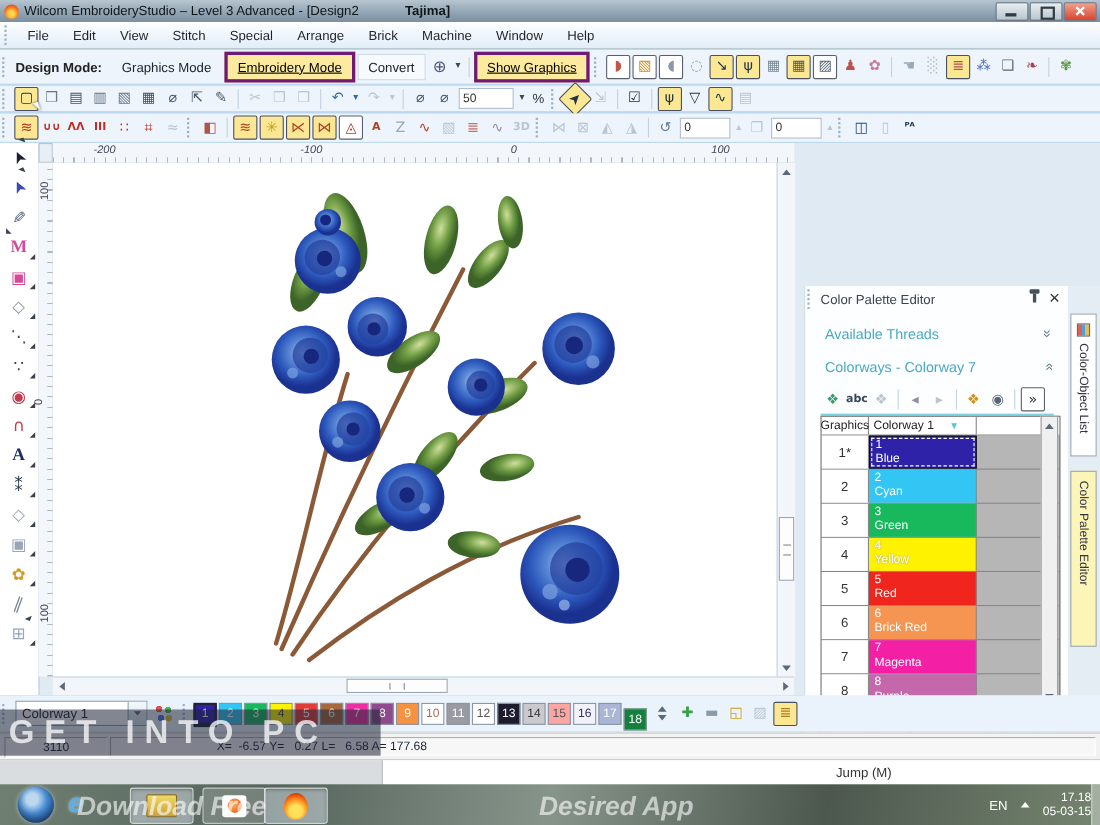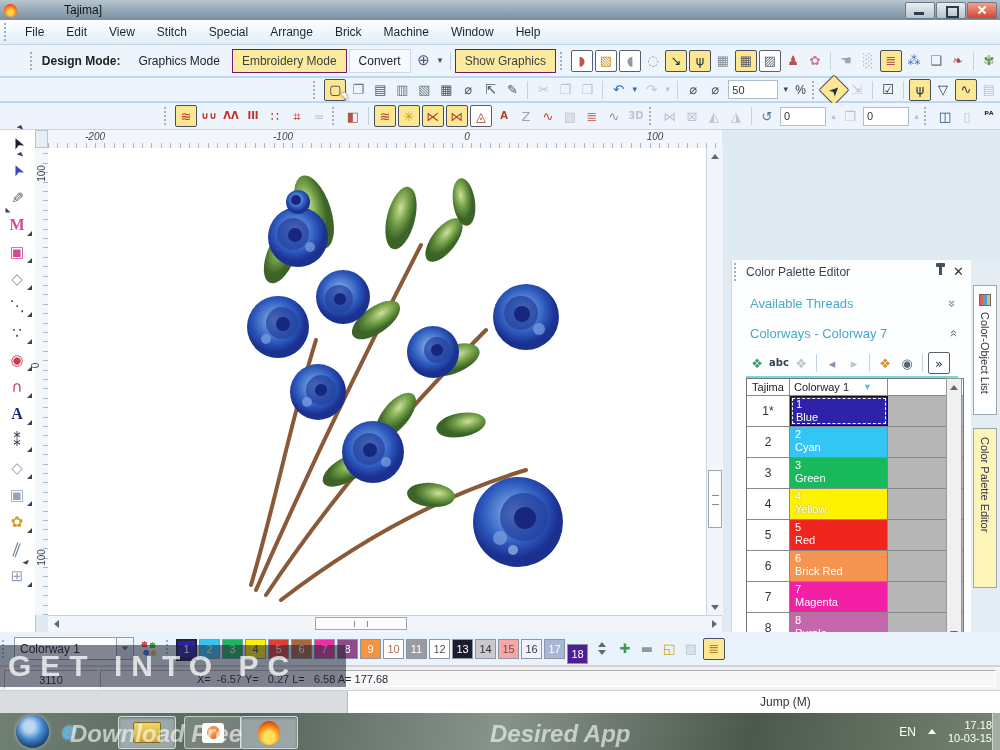--- a/index.html
+++ b/index.html
@@ -8,46 +8,46 @@
        background:#8a9a8a;}
   .abs{position:absolute;}
 
   
   #titlebar{left:0;top:0;width:1000px;height:20px;
     background:linear-gradient(#b7c5cf,#8fa3b2 60%,#7b8fa0);border-bottom:1px solid #5c6f7e;
     display:flex;align-items:center;}
   #titlebar .flame{width:13px;height:13px;margin:0 5px 0 4px;border-radius:50% 50% 45% 45%;
     background:radial-gradient(circle at 50% 65%,#ffd24a 0 25%,#ff7a1a 55%,#d83a10 85%);}
   #titlebar .t1{font-size:12px;color:#10151a;}
-  #titlebar .t2{font-size:12px;color:#10151a;margin-left:42px;}
+  #titlebar .t2{font-size:12px;color:#10151a;margin-left:42px;font-weight:bold;}
   .winbtns{position:absolute;right:3px;top:2px;display:flex;gap:1px;}
   .wbtn{width:28px;height:15px;border:1px solid #6a7a88;border-radius:2px;
     background:linear-gradient(#e8eef2,#b8c4cc);position:relative;}
   .wbtn.close{background:linear-gradient(#f2a08e,#d8442e);}
   .wbtn .bar{position:absolute;left:8px;bottom:3px;width:10px;height:3px;background:#303a44;}
   .wbtn .box{position:absolute;left:9px;top:3px;width:9px;height:8px;border:2px solid #303a44;}
   .wbtn .x1,.wbtn .x2{position:absolute;left:13px;top:2px;width:2px;height:10px;background:#fff;}
   .wbtn .x1{transform:rotate(45deg);} .wbtn .x2{transform:rotate(-45deg);}
 
   
   #menubar{left:0;top:20px;width:1000px;height:25px;
     background:linear-gradient(#fdfeff,#e2edf8);border-bottom:1px solid #c3d5e5;
     display:flex;align-items:center;padding-left:2px;box-sizing:border-box;}
   .menu-item{padding:3px 11px;color:#1a2430;}
   .grip{width:4px;height:18px;border-left:2px dotted #9ab0c4;margin:0 4px 0 2px;flex:0 0 auto;}
 
   
-  .tbar{background:#edf4fb;border-bottom:2px solid #bcd9ef;display:flex;align-items:center;box-sizing:border-box;justify-content:flex-end;}
+  .tbar{background:#edf4fb;border-bottom:2px solid #bcd9ef;display:flex;align-items:center;box-sizing:border-box;}
   #modebar{left:0;top:45px;width:1000px;height:33px;}
   #tb2{left:0;top:78px;width:1000px;height:25px;}
   #tb3{left:0;top:103px;width:1000px;height:27px;border-bottom:1px solid #bcd9ef;}
   .modelabel{font-weight:bold;color:#222;margin:0 8px 0 2px;}
   .modebtn{padding:4px 9px;margin-right:2px;color:#223;background:transparent;border:1px solid transparent;}
   .modebtn.lite{border:1px solid #cdd9e4;background:#f6fafd;}
-  .modebtn.yellow{background:#fceb9e;border:1px solid #701a75;color:#404040;}
+  .modebtn.yellow{background:#fceb9e;border:3px solid #701a75;color:#000000;text-decoration:underline;}
   .ic{display:inline-flex;align-items:center;justify-content:center;width:20px;height:20px;
       font-size:13px;line-height:1;margin:1px;border-radius:2px;color:#3a4a5a;flex:0 0 auto;
       font-family:"DejaVu Sans",sans-serif;}
   .ic.brd{border:1px solid #5a5f6e;background:#fff;}
   .ic.ysel{background:#fce793;border:1px solid #4a4f62;}
   .ic.dis{color:#b9c6d2 !important;}
   .ic.txt{font-size:10px;font-weight:bold;}
   .ic.nar{width:9px;font-size:9px;}
   .ic.cursor{position:relative;}
   .ic.cursor::after{content:'';position:absolute;right:-2px;bottom:-2px;width:0;height:0;
@@ -183,20 +183,21 @@
   #wmbanner{left:0;top:645px;width:346px;height:42px;background:rgba(30,34,52,.55);
      color:rgba(255,255,255,.75);font-size:30px;font-weight:bold;letter-spacing:9px;
      display:flex;align-items:center;padding-left:8px;box-sizing:border-box;overflow:hidden;pointer-events:none;z-index:50;}
   .wmdl{position:absolute;top:720px;color:rgba(255,255,255,.6);font-size:24px;font-weight:bold;font-style:italic;z-index:60;pointer-events:none;}
 </style>
 </head>
 <body>
 
 <div id="titlebar" class="abs">
   <div class="flame"></div>
+  <span class="t1">Wilcom EmbroideryStudio – Level 3 Advanced - [Design2</span>
   <span class="t2">Tajima]</span>
   <div class="winbtns">
     <div class="wbtn">
         <div class="bar"></div>
       </div>
     <div class="wbtn">
         <div class="box"></div>
       </div>
     <div class="wbtn close">
         <div class="x1"></div>
@@ -514,21 +515,21 @@
         <span class="ic dis">▸</span>
         <span class="tsep"></span>
         <span class="ic" style="color: rgb(208, 144, 32);">❖</span>
         <span class="ic" style="color: rgb(85, 102, 119);">◉</span>
         <span class="tsep"></span>
         <span class="ic brd" style="color: rgb(34, 51, 68);">»</span>
       </div>
 
     <div id="ttable">
       <div class="thead">
-        <div class="c1">Tajima</div>
+        <div class="c1">Graphics</div>
         <div class="c2">
             <span>Colorway 1</span>
           <span class="funnel">▼</span>
           </div>
       </div>
       <div id="threadrows">
           <div class="trow sel">
             <div class="num">1*</div>
             <div class="col" style="background: rgb(46, 34, 168); color: rgb(255, 255, 255);">
               <div>1</div>
@@ -638,21 +639,21 @@
       <span class="sw" style="background: rgb(141, 74, 141); color: rgb(255, 255, 255);">8</span>
       <span class="sw" style="background: rgb(247, 146, 64); color: rgb(255, 255, 255);">9</span>
       <span class="sw" style="background: rgb(255, 255, 255); color: rgb(176, 106, 90);">10</span>
       <span class="sw" style="background: rgb(154, 154, 162); color: rgb(255, 255, 255);">11</span>
       <span class="sw" style="background: rgb(255, 255, 255); color: rgb(85, 85, 85);">12</span>
       <span class="sw" style="background: rgb(28, 28, 46); color: rgb(255, 255, 255);">13</span>
       <span class="sw" style="background: rgb(201, 201, 207); color: rgb(51, 51, 51);">14</span>
       <span class="sw" style="background: #fca5a5; color: rgb(85, 85, 85);">15</span>
       <span class="sw" style="background: rgb(242, 242, 250); color: rgb(51, 51, 85);">16</span>
       <span class="sw" style="background: rgb(170, 182, 214); color: rgb(255, 255, 255);">17</span>
-      <span class="sw" style="background: #4c1d95; color: rgb(255, 255, 255); margin-top: 10px;">18</span>
+      <span class="sw" style="background: #15803d; color: rgb(255, 255, 255); margin-top: 10px;">18</span>
     </span>
   <span class="spinner">
       <span class="tri-u"></span>
       <span class="tri-d"></span>
     </span>
   <span id="palicons" style="display:flex;align-items:center;">
       <span class="ic" style="color: rgb(58, 157, 74);">✚</span>
       <span class="ic" style="color: rgb(138, 154, 168);">▬</span>
       <span class="ic" style="color: rgb(200, 160, 32);">◱</span>
       <span class="ic dis">▨</span>
@@ -686,19 +687,19 @@
       </div>
     </div>
   <div class="tbtn pressed" style="left:240px">
       <div class="flameico"></div>
     </div>
   <div id="tray">
     <span>EN</span>
     <span class="tri-u" style="border-bottom-color:#fff"></span>
     <div class="clock">
       <div>17.18</div>
-        <div>10-03-15</div>
+        <div>05-03-15</div>
     </div>
   </div>
   <div id="showdesk"></div>
 </div>
 <span class="wmdl" style="left:70px">Download Free</span>
 <span class="wmdl" style="left:490px">Desired App</span>
 
 </body></html>

